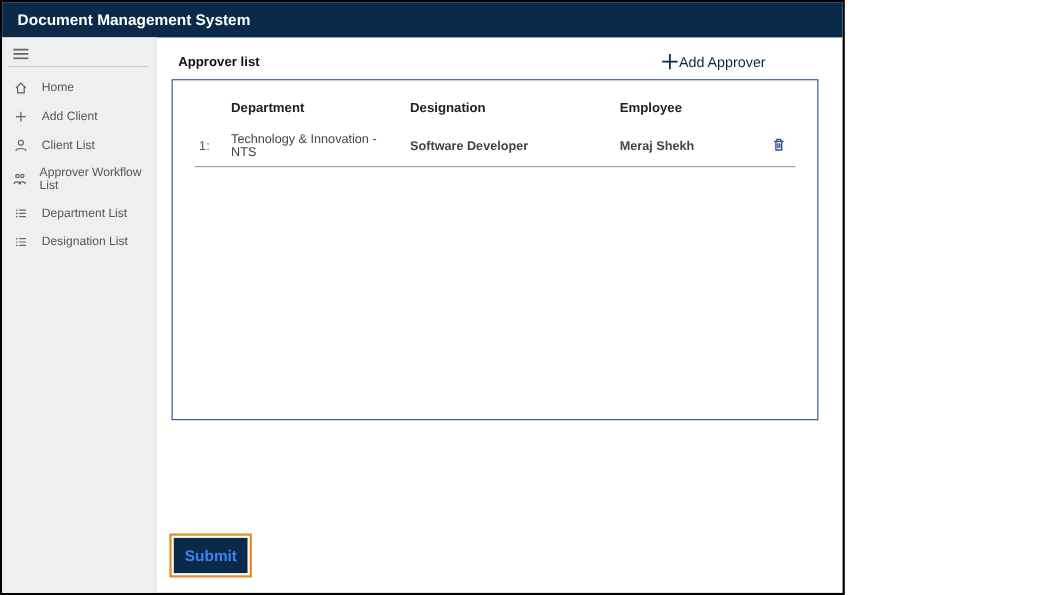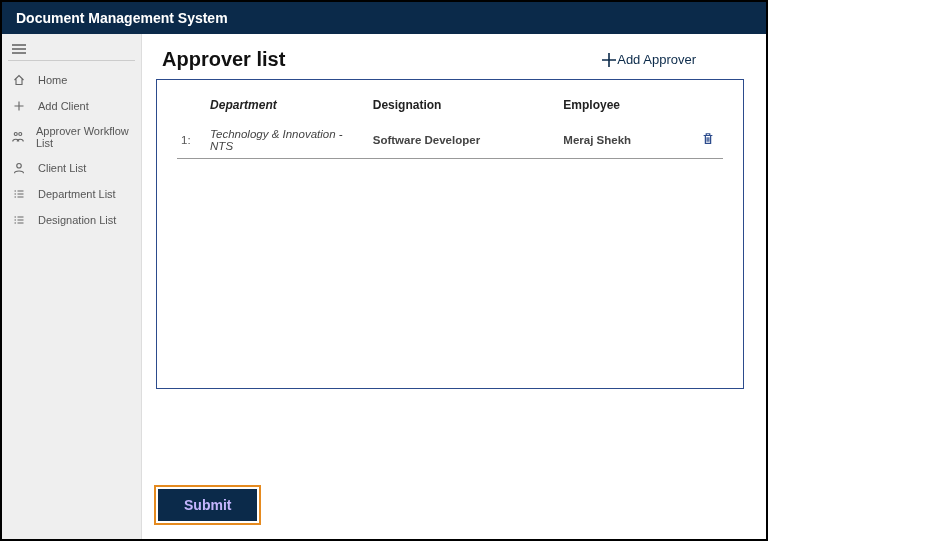--- a/index.html
+++ b/index.html
@@ -9,36 +9,36 @@
   .body { flex: 1; display: flex; min-height: 0; }
   .sidebar { width: 140px; background: #efefef; border-right: 1px solid #ddd; padding: 8px 6px; }
   .hamburger-wrap { padding: 2px 4px 6px 4px; border-bottom: 1px solid #ccc; margin-bottom: 6px; }
   .hamburger-icon { width: 14px; height: 10px; display: block; }
   .hamburger-icon line { stroke: #666; stroke-width: 1.6; }
   .nav-item { display: flex; align-items: center; gap: 12px; font-size: 11px; color: #555; padding: 6px 4px; cursor: pointer; }
   .nav-item .icon { width: 14px; height: 14px; display: inline-flex; align-items: center; justify-content: center; }
   .nav-item .icon svg { width: 12px; height: 12px; stroke: #666; fill: none; stroke-width: 1.5; }
   .main { flex: 1; padding: 14px 22px 18px 14px; display: flex; flex-direction: column; min-height: 0; }
   .title-row { display: flex; align-items: center; justify-content: space-between; margin-bottom: 8px; padding-left: 6px; }
-  .page-title { font-size: 20px; font-weight: 700; color: #111; }
+  .page-title { font-size: 12px; font-weight: 700; color: #111; }
   .add-approver { display: flex; align-items: center; gap: 0; cursor: pointer; color: #0b2a4a; font-size: 13px; padding-right: 48px;}
   .add-approver svg { width: 16px; height: 16px; stroke: #0b2a4a; stroke-width: 1.6; }
   .table-card { border: 1.5px solid #2c4b8c; flex: 0 0 310px; padding: 12px 20px; overflow: hidden; }
   .table { width: 100%; border-collapse: collapse; font-size: 11.5px; color: #444; }
   .table th { text-align: left; font-weight: 600; color: #222; font-size: 12px; padding: 6px 4px 8px 4px; }
   .table td { padding: 8px 4px 6px 4px; }
   .row-underline td { border-bottom: 1px solid #999; }
   .idx-col { width: 30px; color:#555; }
-  .dept-col { width: 170px; font-style: italic; }
+  .dept-col { width: 170px; }
   .desig-col { width: 200px; font-weight: bold; }
   .emp-col { width: 140px; font-weight: bold; }
   .del-col { width: 30px; text-align: center; }
   .del-col svg { width: 14px; height: 14px; stroke: #2c4b8c; fill: none; stroke-width: 1.4; cursor: pointer; }
   .submit-wrap { margin-top: auto; padding-top: 55px; padding-left: 2px; }
-  .submit-btn { background: #0b2a4a; color: #c4b5fd; border: none; padding: 8px 26px; font-size: 14px; font-weight: 600; cursor: pointer; outline: 2px solid #e58a1f; outline-offset: 2px; }
+  .submit-btn { background: #0b2a4a; color: #3b82f6; border: none; padding: 8px 10px; font-size: 14px; font-weight: 600; cursor: pointer; outline: 2px solid #e58a1f; outline-offset: 2px; }
 </style>
 </head>
 <body>
 
 <div class="outer">
   <div class="header">
     <span>Document Management System</span>
   </div>
   <div class="body">
 
@@ -63,35 +63,35 @@
         <span class="icon">
             <svg viewBox="0 0 16 16">
               <path d="M8 2 V14 M2 8 H14"></path>
             </svg>
           </span>
         <span>Add Client</span>
       </div>
       <div class="nav-item">
         <span class="icon">
             <svg viewBox="0 0 16 16">
+              <circle cx="8" cy="5" r="3"></circle>
+              <path d="M2 15 C2 11 14 11 14 15"></path>
+            </svg>
+          </span>
+        <span>Client List</span>
+      </div>
+      <div class="nav-item">
+        <span class="icon">
+            <svg viewBox="0 0 16 16">
               <circle cx="5" cy="4" r="2"></circle>
               <circle cx="11" cy="4" r="2"></circle>
               <path d="M1 14 C1 10 9 10 9 14 M7 14 C7 10 15 10 15 14"></path>
             </svg>
           </span>
         <span>Approver Workflow List</span>
-      </div>
-      <div class="nav-item">
-        <span class="icon">
-            <svg viewBox="0 0 16 16">
-              <circle cx="8" cy="5" r="3"></circle>
-              <path d="M2 15 C2 11 14 11 14 15"></path>
-            </svg>
-          </span>
-        <span>Client List</span>
       </div>
       <div class="nav-item">
         <span class="icon">
             <svg viewBox="0 0 16 16">
               <path d="M2 4 H4 M6 4 H14 M2 8 H4 M6 8 H14 M2 12 H4 M6 12 H14"></path>
             </svg>
           </span>
         <span>Department List</span>
       </div>
       <div class="nav-item">

